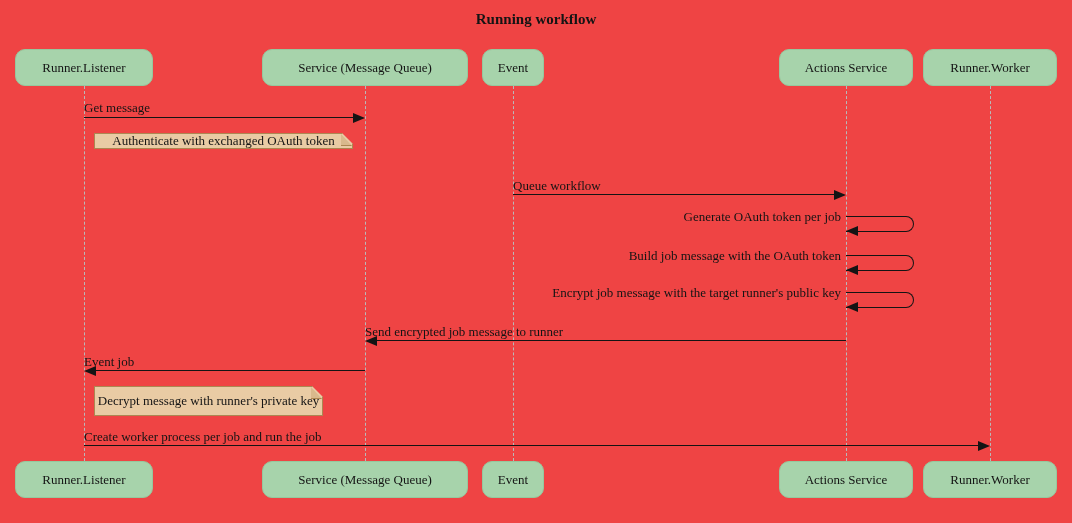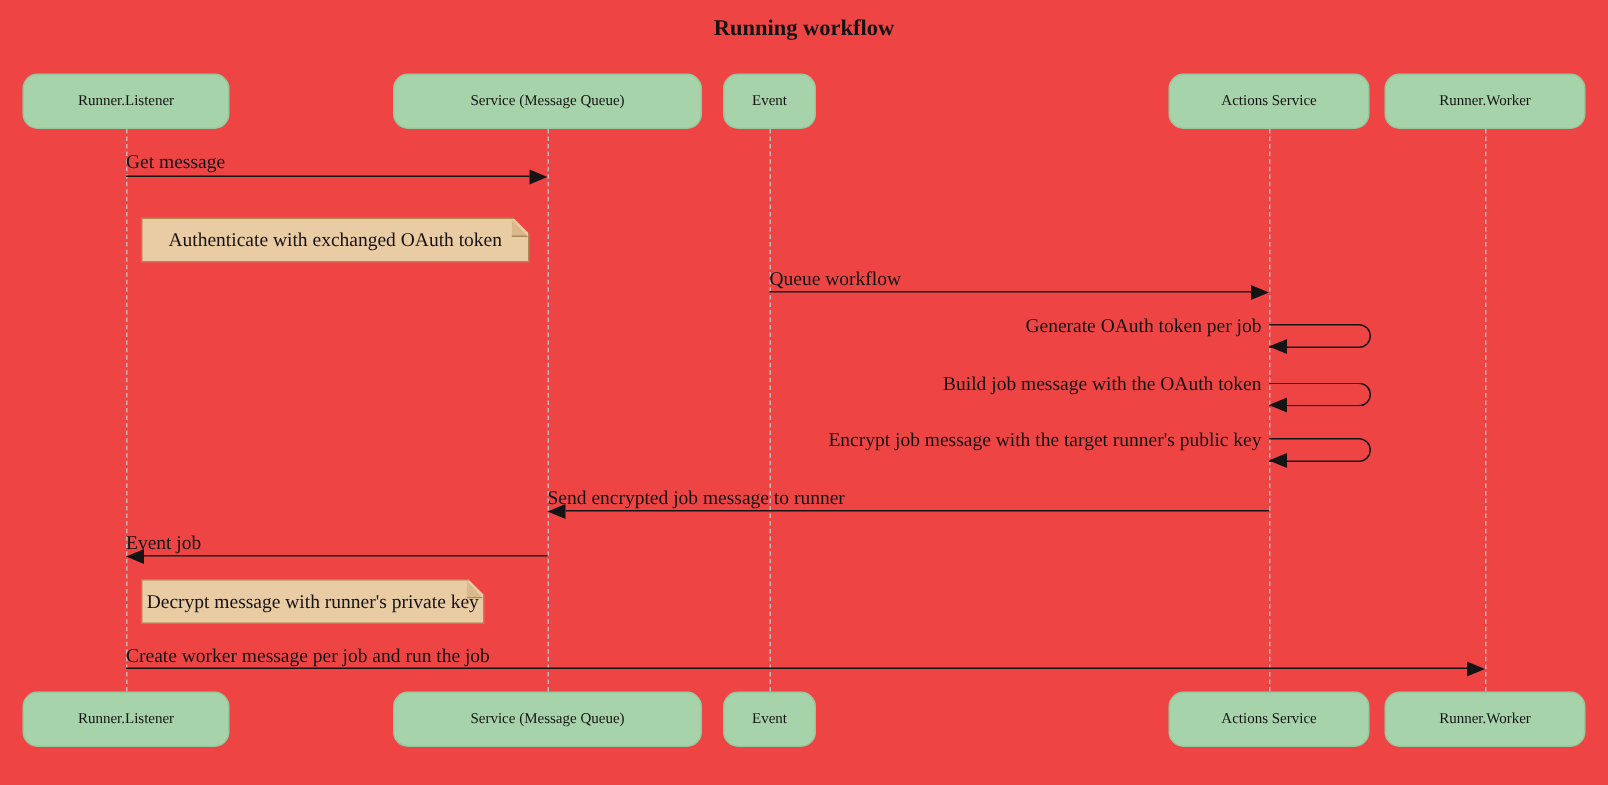--- a/index.html
+++ b/index.html
@@ -4,21 +4,21 @@
 <style>
   html,body { margin:0; padding:0; background:#ffffff; }
   body { font-family:"Liberation Sans", sans-serif; color:#141414; }
   .diagram { position:relative; width:1072px; height:523px; background:#ef4444; overflow:hidden;font-family:Liberation Serif, serif; }
   .title { position:absolute; top:11px; left:0; width:100%; text-align:center;
            font-size:15px; font-weight:bold; }
   .participant { position:absolute; height:37px; box-sizing:border-box;
                  background:var(--participant-fill,#a7d3ab);
                  border:1px solid var(--participant-border,#96c89d);
                  border-radius:10px; display:flex; align-items:center; justify-content:center;
-                 font-size:10px; }
+                 font-size:13px; }
   .lifeline { position:absolute; top:86px; height:375px; width:0;
               border-left:1px dashed var(--lifeline,#b9b9b9); }
   .msg-line { position:absolute; height:0; border-top:1.5px solid var(--line,#141414); }
   .arrow-right { position:absolute; width:0; height:0;
                  border-top:5px solid transparent; border-bottom:5px solid transparent;
                  border-left:12px solid var(--line,#141414); }
   .arrow-left { position:absolute; width:0; height:0;
                 border-top:5px solid transparent; border-bottom:5px solid transparent;
                 border-right:12px solid var(--line,#141414); }
   .msg-label { position:absolute; font-size:13px; line-height:16px; 
@@ -55,21 +55,21 @@
   <div class="lifeline" style="left:83.5px;"></div>
   <div class="lifeline" style="left:364.5px;"></div>
   <div class="lifeline" style="left:512.5px;"></div>
   <div class="lifeline" style="left:845.5px;"></div>
   <div class="lifeline" style="left:989.5px;"></div>
 
   <div class="msg-label" style="left:84px; top:100px; width:281px;">Get message</div>
   <div class="msg-line" style="left:84px; top:117px; width:269px;"></div>
   <div class="arrow-right" style="left:353px; top:113px;"></div>
 
-  <div class="note" style="left:94px; top:133px; width:259px; height:30px;margin-top:12px;">
+  <div class="note" style="left:94px; top:133px; width:259px; height:16px;">
     <span>Authenticate with exchanged OAuth token</span>
     <span class="fold"></span>
   </div>
 
   <div class="msg-label" style="left:513px; top:178px; width:333px;">Queue workflow</div>
   <div class="msg-line" style="left:513px; top:194px; width:321px;"></div>
   <div class="arrow-right" style="left:834px; top:190px;"></div>
 
   <div class="self-label" style="right:231px; top:209px;">Generate OAuth token per job</div>
   <div class="self-loop" style="left:846px; top:216px; width:68px; height:16px;"></div>
@@ -89,21 +89,21 @@
 
   <div class="msg-label" style="left:84px; top:354px; width:281px;">Event job</div>
   <div class="msg-line" style="left:96px; top:370px; width:269px;"></div>
   <div class="arrow-left" style="left:84px; top:366px;"></div>
 
   <div class="note" style="left:94px; top:386px; width:229px; height:30px;">
     <span>Decrypt message with runner's private key</span>
     <span class="fold"></span>
   </div>
 
-  <div class="msg-label" style="left:84px; top:429px; width:906px;">Create worker message per job and run the job</div>
+  <div class="msg-label" style="left:84px; top:429px; width:906px;">Create worker process per job and run the job</div>
   <div class="msg-line" style="left:84px; top:445px; width:894px;"></div>
   <div class="arrow-right" style="left:978px; top:441px;"></div>
 
   <div class="participant" style="left:15px;  top:461px; width:138px;">Runner.Listener</div>
   <div class="participant" style="left:262px; top:461px; width:206px;">Service (Message Queue)</div>
   <div class="participant" style="left:482px; top:461px; width:62px;">Event</div>
   <div class="participant" style="left:779px; top:461px; width:134px;">Actions Service</div>
   <div class="participant" style="left:923px; top:461px; width:134px;">Runner.Worker</div>
 
 </div>

